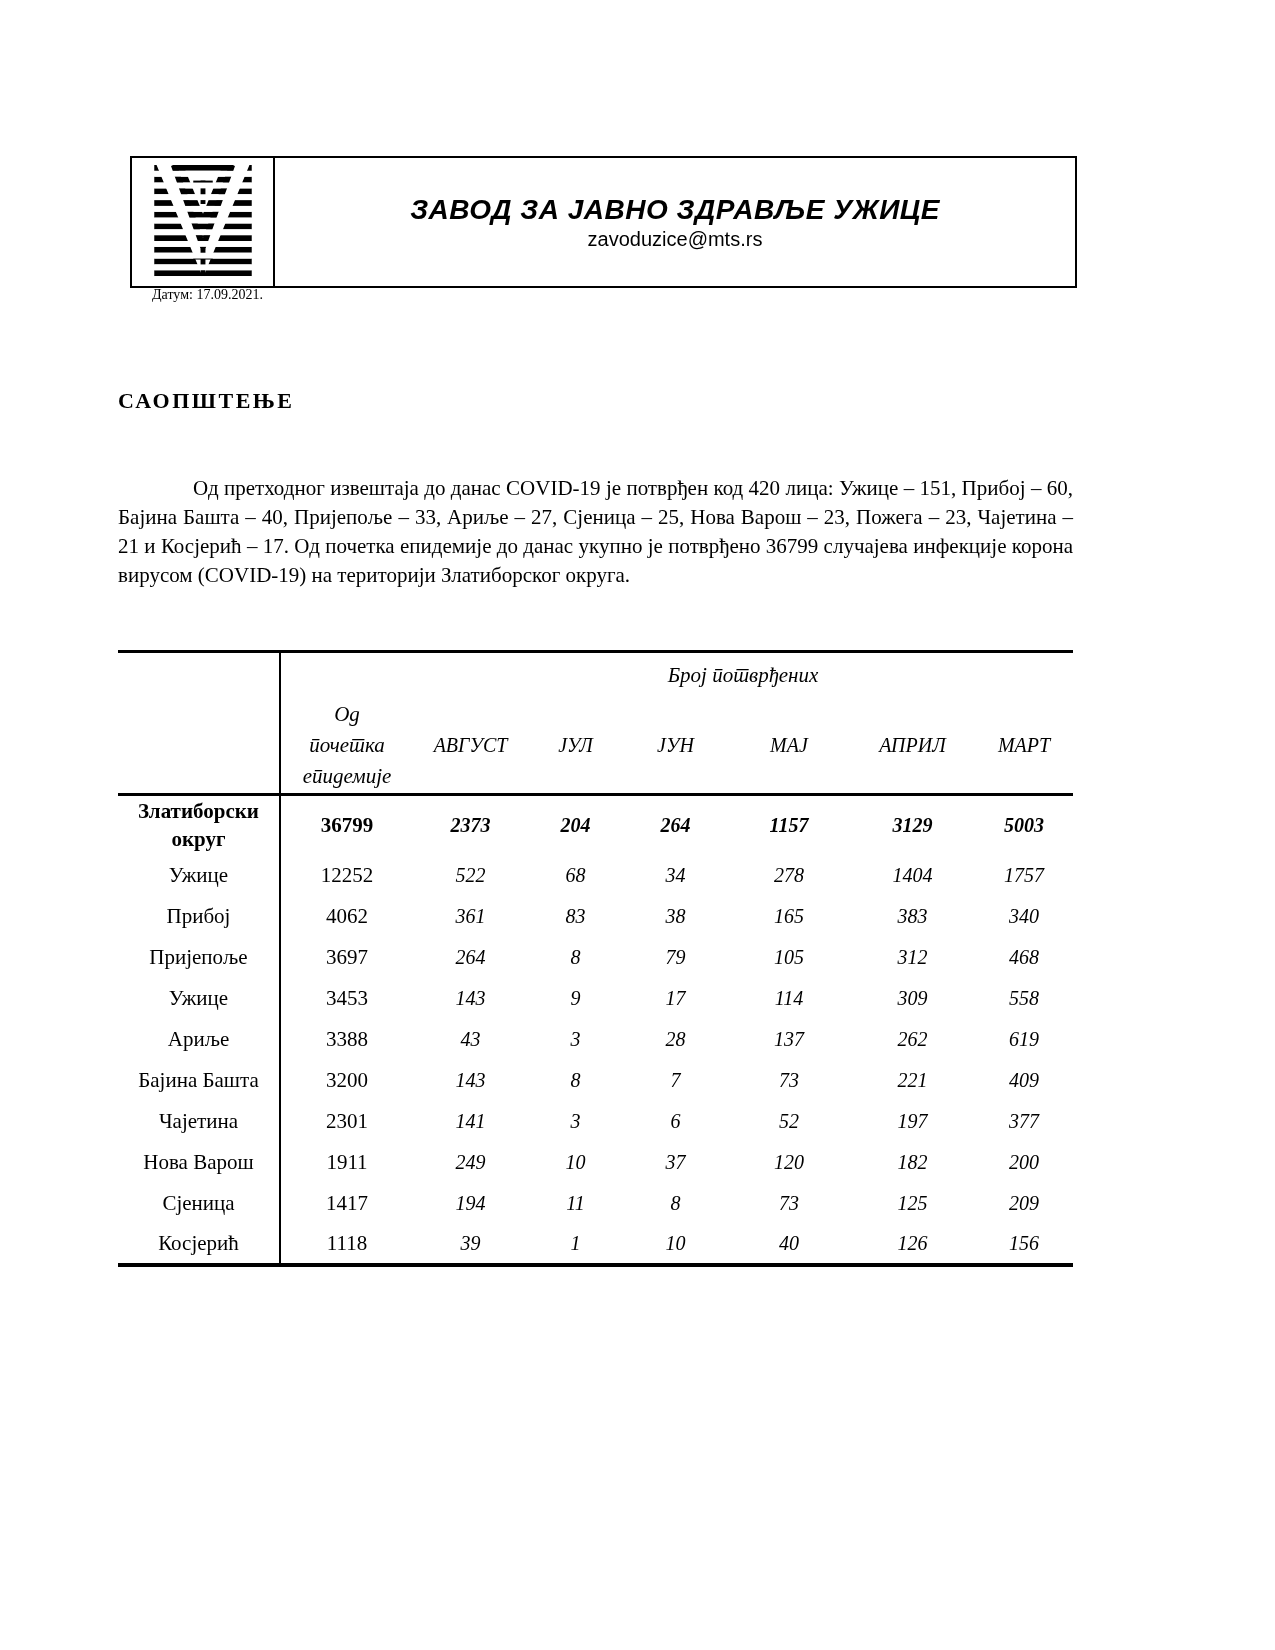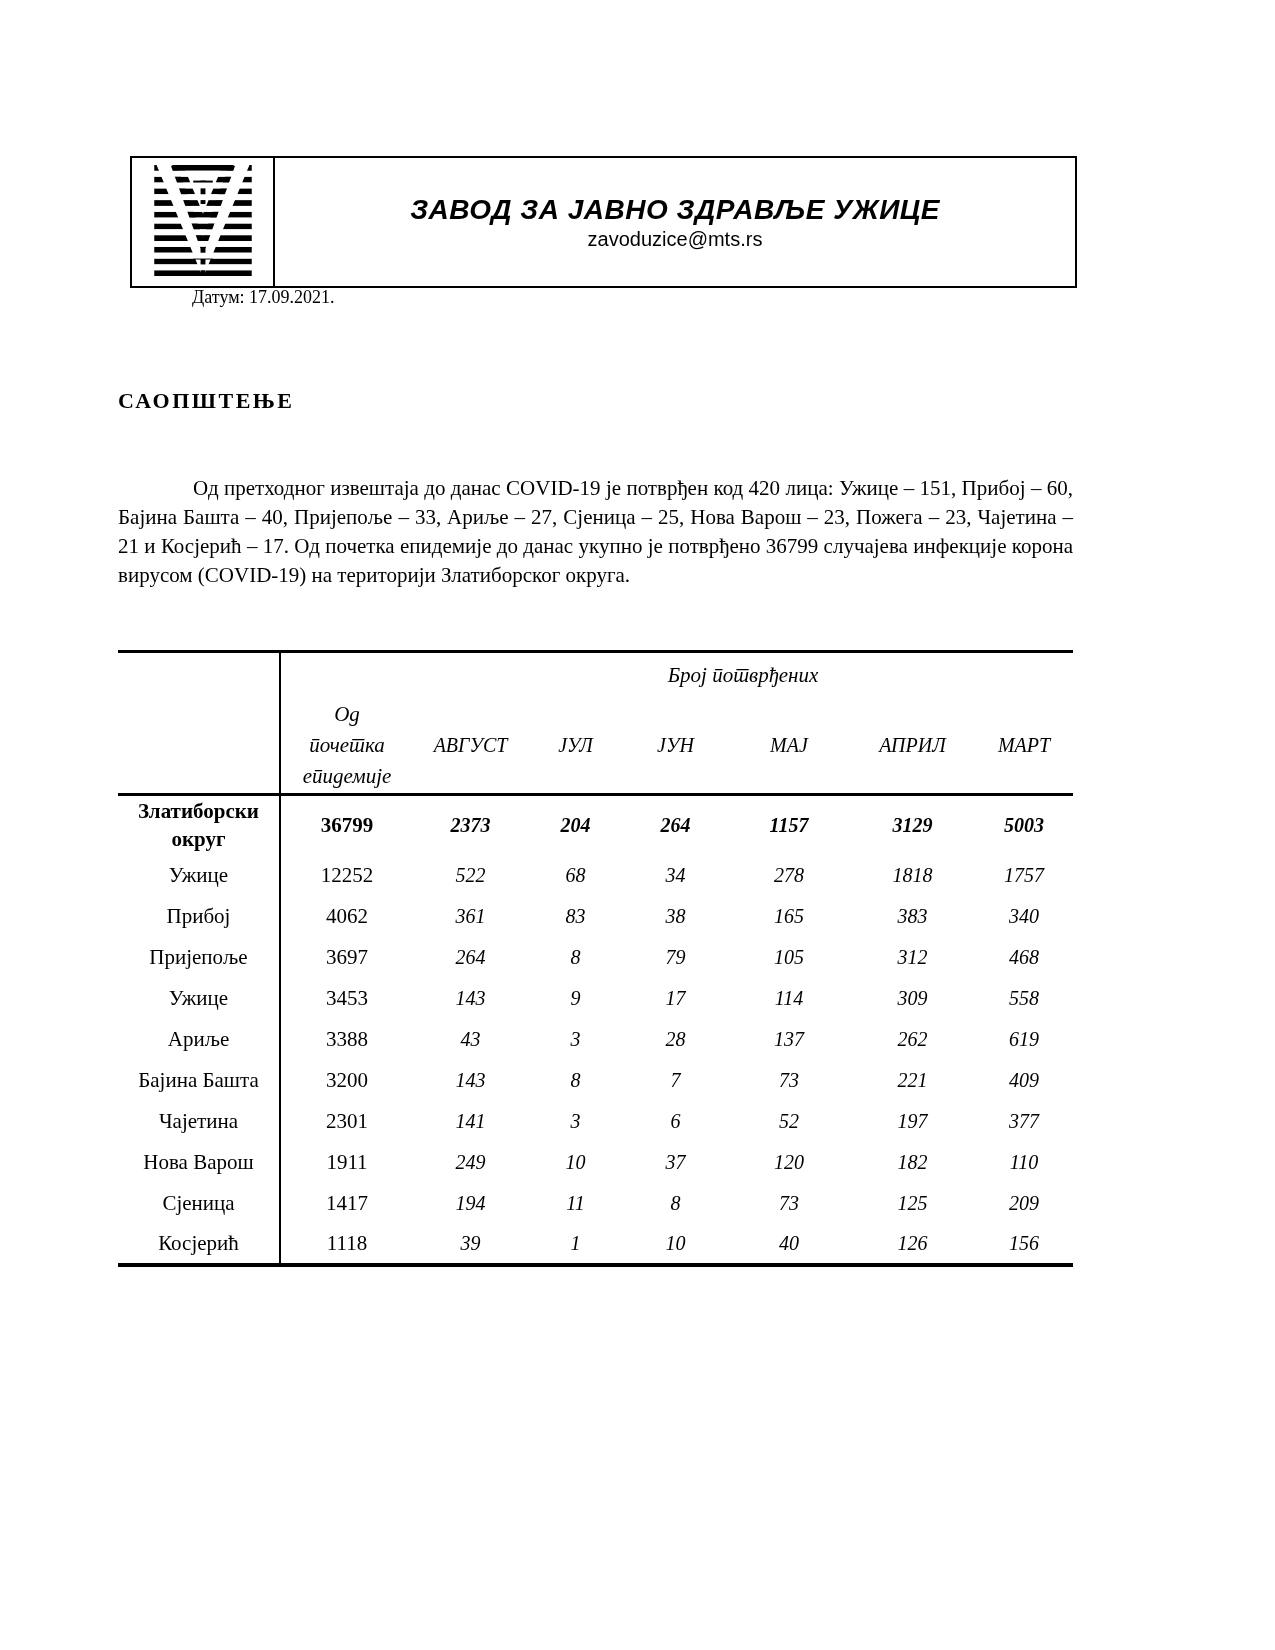--- a/index.html
+++ b/index.html
@@ -21,21 +21,21 @@
     flex:1; display:flex; flex-direction:column; align-items:center;
     justify-content:center; text-align:center;
     font-family:"Liberation Sans","DejaVu Sans",sans-serif; line-height:1.22;
   }
   .org-name { font-size:28px; font-weight:bold; font-style:italic; letter-spacing:0.5px; }
   .org-address { font-size:21px; margin-top:2px; }
   .org-phone { font-size:21px; }
   .org-email { font-size:20px; }
 
   
-  .date-line { position:absolute; left:152px; top:287px; font-size:18px;margin-left:40px; }
+  .date-line { position:absolute; left:152px; top:287px; font-size:14px; }
   .doc-title {
     position:absolute; left:118px; top:388px; width:955px; text-align:left;
     font-size:22px; font-weight:bold; letter-spacing:2.5px;
   }
   .body-par {
     position:absolute; left:118px; top:453px; width:955px;
     font-size:21px; line-height:29px; text-align:justify; text-indent:75px;
   }
 
   
@@ -160,21 +160,21 @@
         <td class="m">3129</td>
         <td class="m">5003</td>
       </tr>
       <tr>
         <td class="l">Ужице</td>
         <td class="n">12252</td>
         <td class="m">522</td>
         <td class="m">68</td>
         <td class="m">34</td>
         <td class="m">278</td>
-        <td class="m">1818</td>
+        <td class="m">1404</td>
         <td class="m">1757</td>
       </tr>
       <tr>
         <td class="l">Прибој</td>
         <td class="n">4062</td>
         <td class="m">361</td>
         <td class="m">83</td>
         <td class="m">38</td>
         <td class="m">165</td>
         <td class="m">383</td>
@@ -231,21 +231,21 @@
         <td class="m">377</td>
       </tr>
       <tr>
         <td class="l">Нова Варош</td>
         <td class="n">1911</td>
         <td class="m">249</td>
         <td class="m">10</td>
         <td class="m">37</td>
         <td class="m">120</td>
         <td class="m">182</td>
-        <td class="m">110</td>
+        <td class="m">200</td>
       </tr>
       <tr>
         <td class="l">Сјеница</td>
         <td class="n">1417</td>
         <td class="m">194</td>
         <td class="m">11</td>
         <td class="m">8</td>
         <td class="m">73</td>
         <td class="m">125</td>
         <td class="m">209</td>

